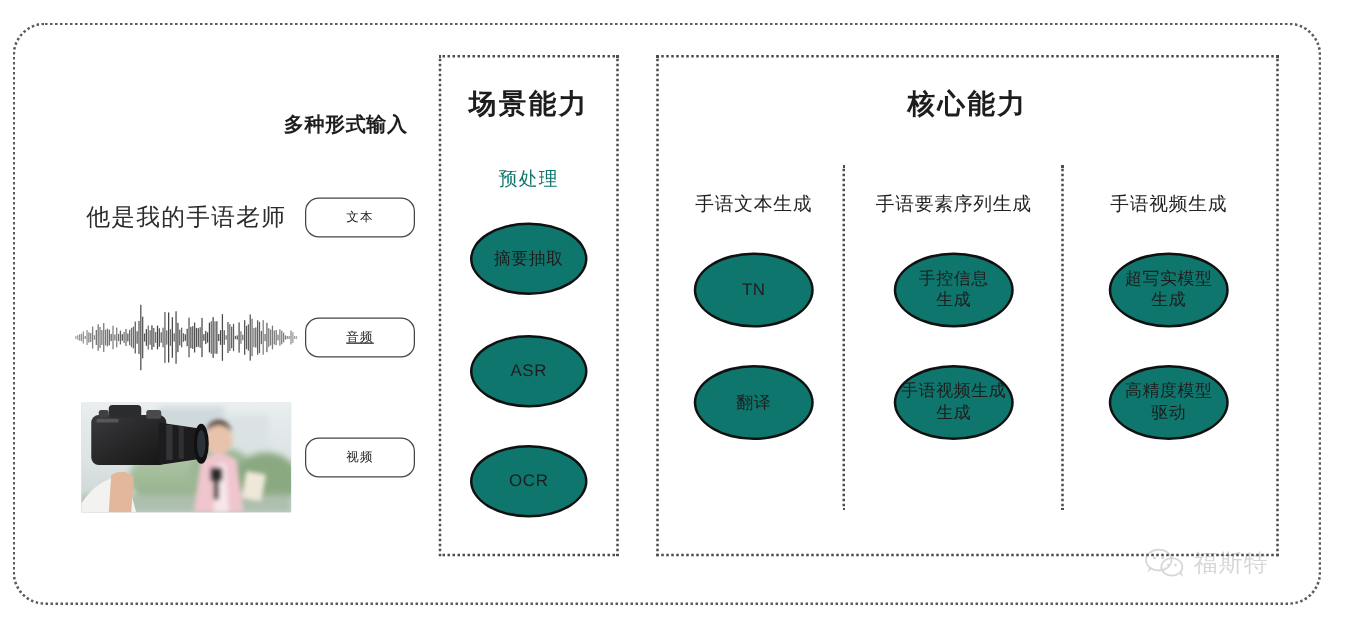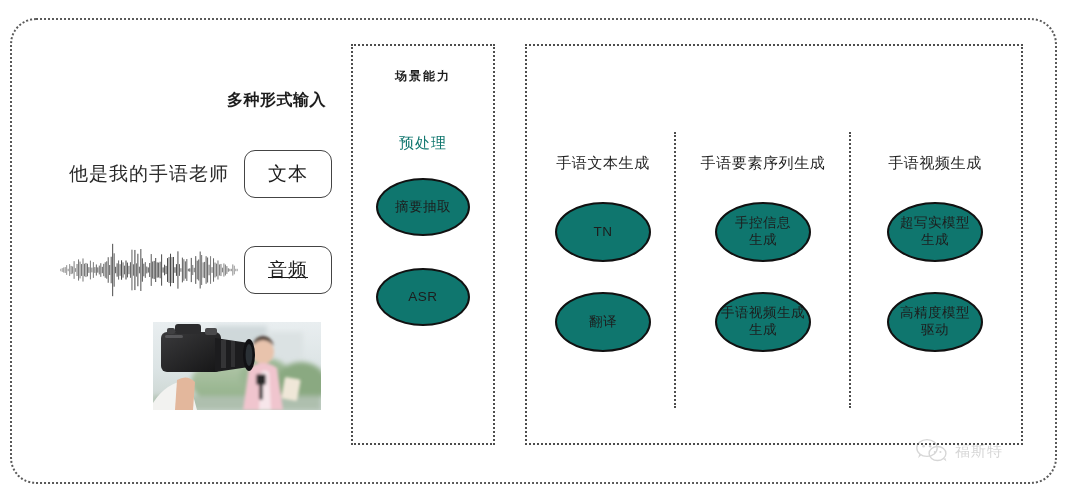--- a/index.html
+++ b/index.html
@@ -71,29 +71,29 @@
 
   .sentence {
     font-size: 19px;
     color: #2b2b2b;
     letter-spacing: 1px;
     white-space: nowrap;
   }
 
   .pill {
     width: 88px;
-    height: 48px;
+    height: 32px;
     box-sizing: border-box;
     border: 1.6px solid #444;
     border-radius: 11px;
     background: #fff;
     display: flex;
     align-items: center;
     justify-content: center;
-    font-size: 19px;
+    font-size: 10px;
     color: #1d1d1d;
     letter-spacing: 1px;
   }
 
   
   #waveform { width: 178px; height: 62px; display:block; }
 
   
   #video-thumb {
     width: 168px;
@@ -122,21 +122,21 @@
     top: 44px;
     width: 498px;
     height: 401px;
   }
   .panel-title {
     position: absolute;
     left: 0;
     right: 0;
     top: 22px;
     text-align: center;
-    font-size: 12px;
+    font-size: 22px;
     font-weight: 700;
     letter-spacing: 2px;
     color: #1d1d1d;
   }
 
   
   #scene-sub {
     position: absolute;
     left: 0; right: 0;
     top: 88px;
@@ -213,21 +213,21 @@
   #watermark {
     position: absolute;
     left: 915px;
     top: 437px;
     display: flex;
     align-items: center;
     gap: 6px;
     opacity: .30;
   }
   #watermark .wm-text {
-    font-size: 15px;
+    font-size: 19px;
     color: #7b7b7b;
     letter-spacing: 1px;
     white-space: nowrap;
   }
   #wechat-icon { width: 34px; height: 28px; display:block; }
 </style>
 </head>
 <body>
 
 <div id="outer-frame"></div>
@@ -438,36 +438,41 @@
             <rect x="68" y="18" width="5" height="28" fill="#343436"></rect>
             <rect x="78" y="19" width="4" height="26" fill="#303032"></rect>
 
             <rect x="14" y="6" width="8" height="6" rx="2" fill="#404042"></rect>
           </g>
 
           <rect x="12" y="13" width="18" height="3" rx="1.5" fill="#6e6e72" opacity=".6"></rect>
         </svg>
       </div>
     </div>
+    <div class="pill">视频</div>
   </div>
 </div>
 
 <div class="panel" id="scene-panel">
   <div class="panel-title">场景能力</div>
   <div id="scene-sub">预处理</div>
 
   <div class="ellipse sm" id="sc-e1">
     <span>摘要抽取</span>
   </div>
   <div class="ellipse sm" id="sc-e2">
     <span>ASR</span>
   </div>
+  <div class="ellipse sm" id="sc-e3">
+    <span>OCR</span>
+  </div>
 </div>
 
 <div class="panel" id="core-panel">
+  <div class="panel-title">核心能力</div>
 
   <div class="v-divider" id="divider-1"></div>
   <div class="v-divider" id="divider-2"></div>
 
   <div class="core-col" id="core-col-1">
     <div class="col-head">手语文本生成</div>
     <div class="ellipse md col-ellipse-a">
       <span>TN</span>
       <span></span>
     </div>

